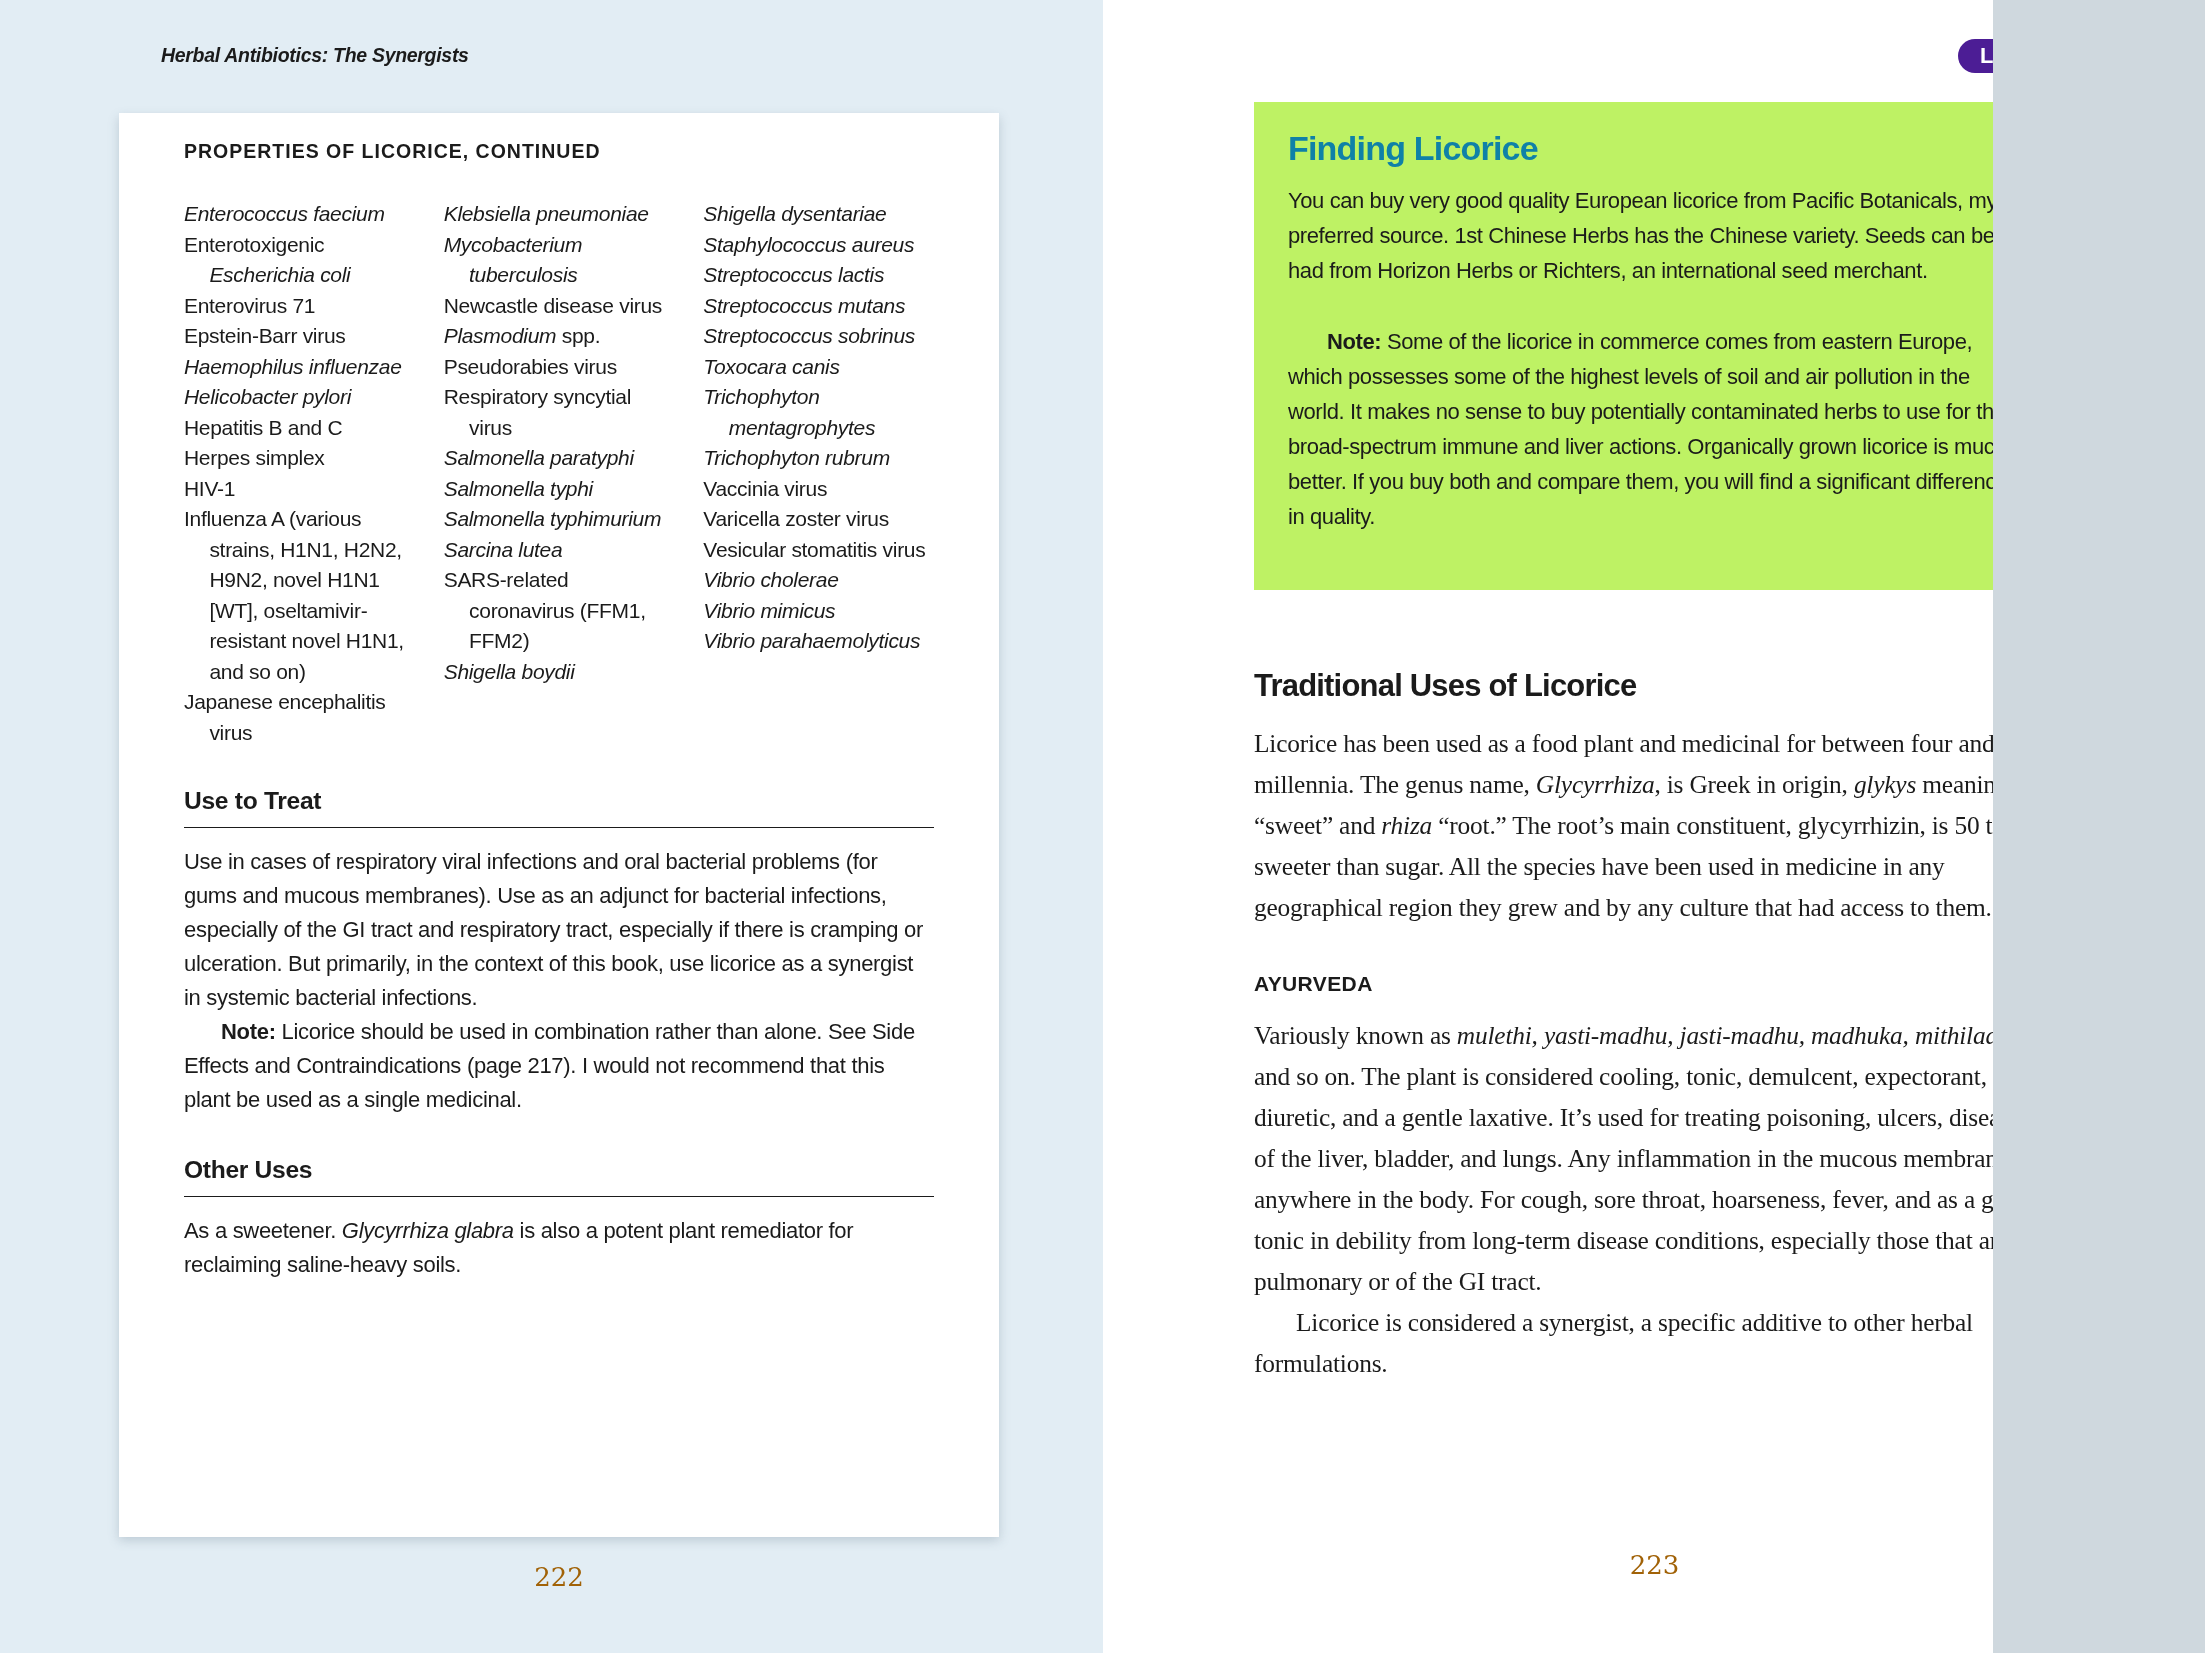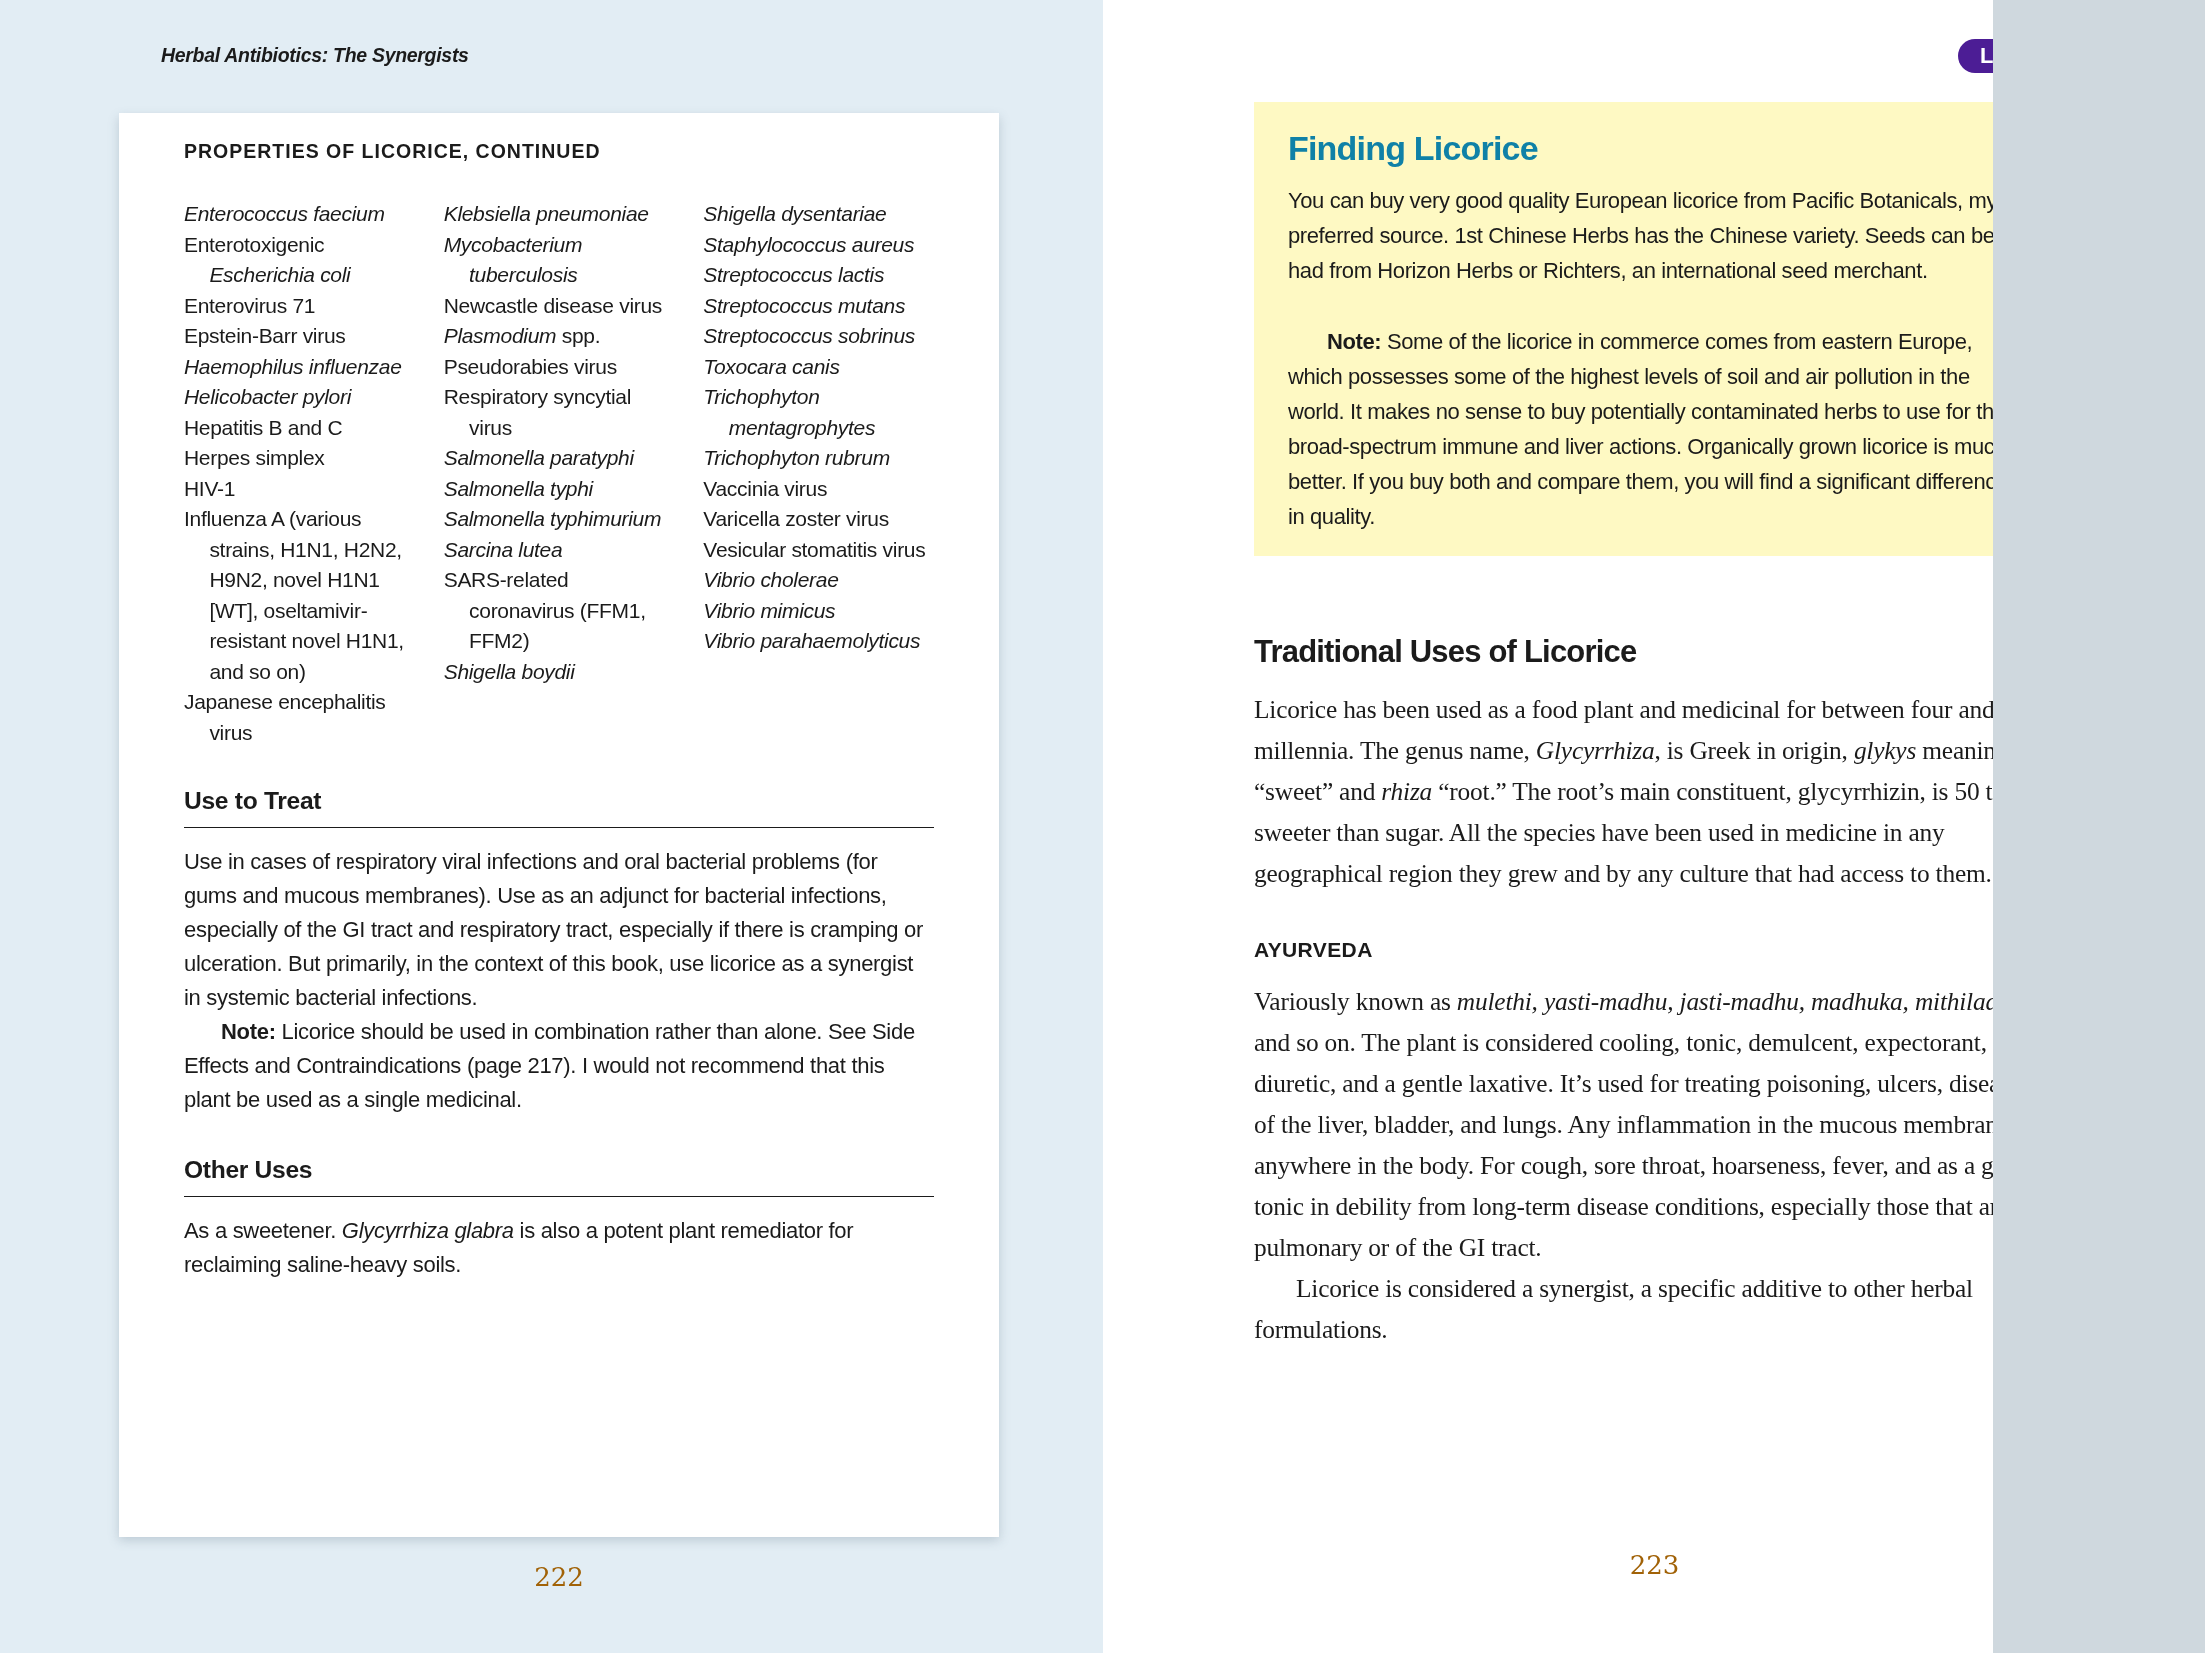--- a/index.html
+++ b/index.html
@@ -29,22 +29,22 @@
             font-size:26px;color:#a16207;text-align:center;}
   .page.left .page-num{left:119px;width:880px;top:1562px;}
   .page.right .page-num{left:151px;width:801px;top:1550px;}
 
   
   .tab{position:absolute;right:0;top:39px;height:34px;width:248px;background:#4c1d95;
        border-radius:18px 0 0 18px;box-sizing:border-box;padding-left:22px;
        display:flex;align-items:center;}
   .tab span{color:#ffffff;font-weight:bold;font-size:22px;letter-spacing:-0.3px;}
   .rp-content{position:absolute;left:151px;top:0;width:801px;}
-  .find-box{background:#fef9c3;box-sizing:border-box;margin-top:102px;
-            padding:27px 34px 22px 34px;}
+  .find-box{background:#bef264;box-sizing:border-box;margin-top:102px;
+            padding:27px 34px 56px 34px;}
   .find-title{font-size:34px;font-weight:bold;color:#0f81a7;letter-spacing:-0.8px;
               margin:0 0 15.3px 0;}
   p.find-body{font-size:22px;line-height:35px;letter-spacing:-0.4px;margin:0;}
   p.find-body.indent2{text-indent:39px;margin-top:36px;}
   .trad-head{font-size:31px;font-weight:bold;letter-spacing:-0.8px;margin:78px 0 0 0;}
   p.serif{font-family:"Liberation Serif",serif;font-size:25.4px;line-height:41px;
           letter-spacing:-0.2px;margin:18.7px 0 0 0;}
   p.serif.indent3{text-indent:42px;margin-top:0;}
   .ayur-head{font-size:21px;font-weight:bold;letter-spacing:0.4px;margin:44px 0 0 0;}
 </style>

